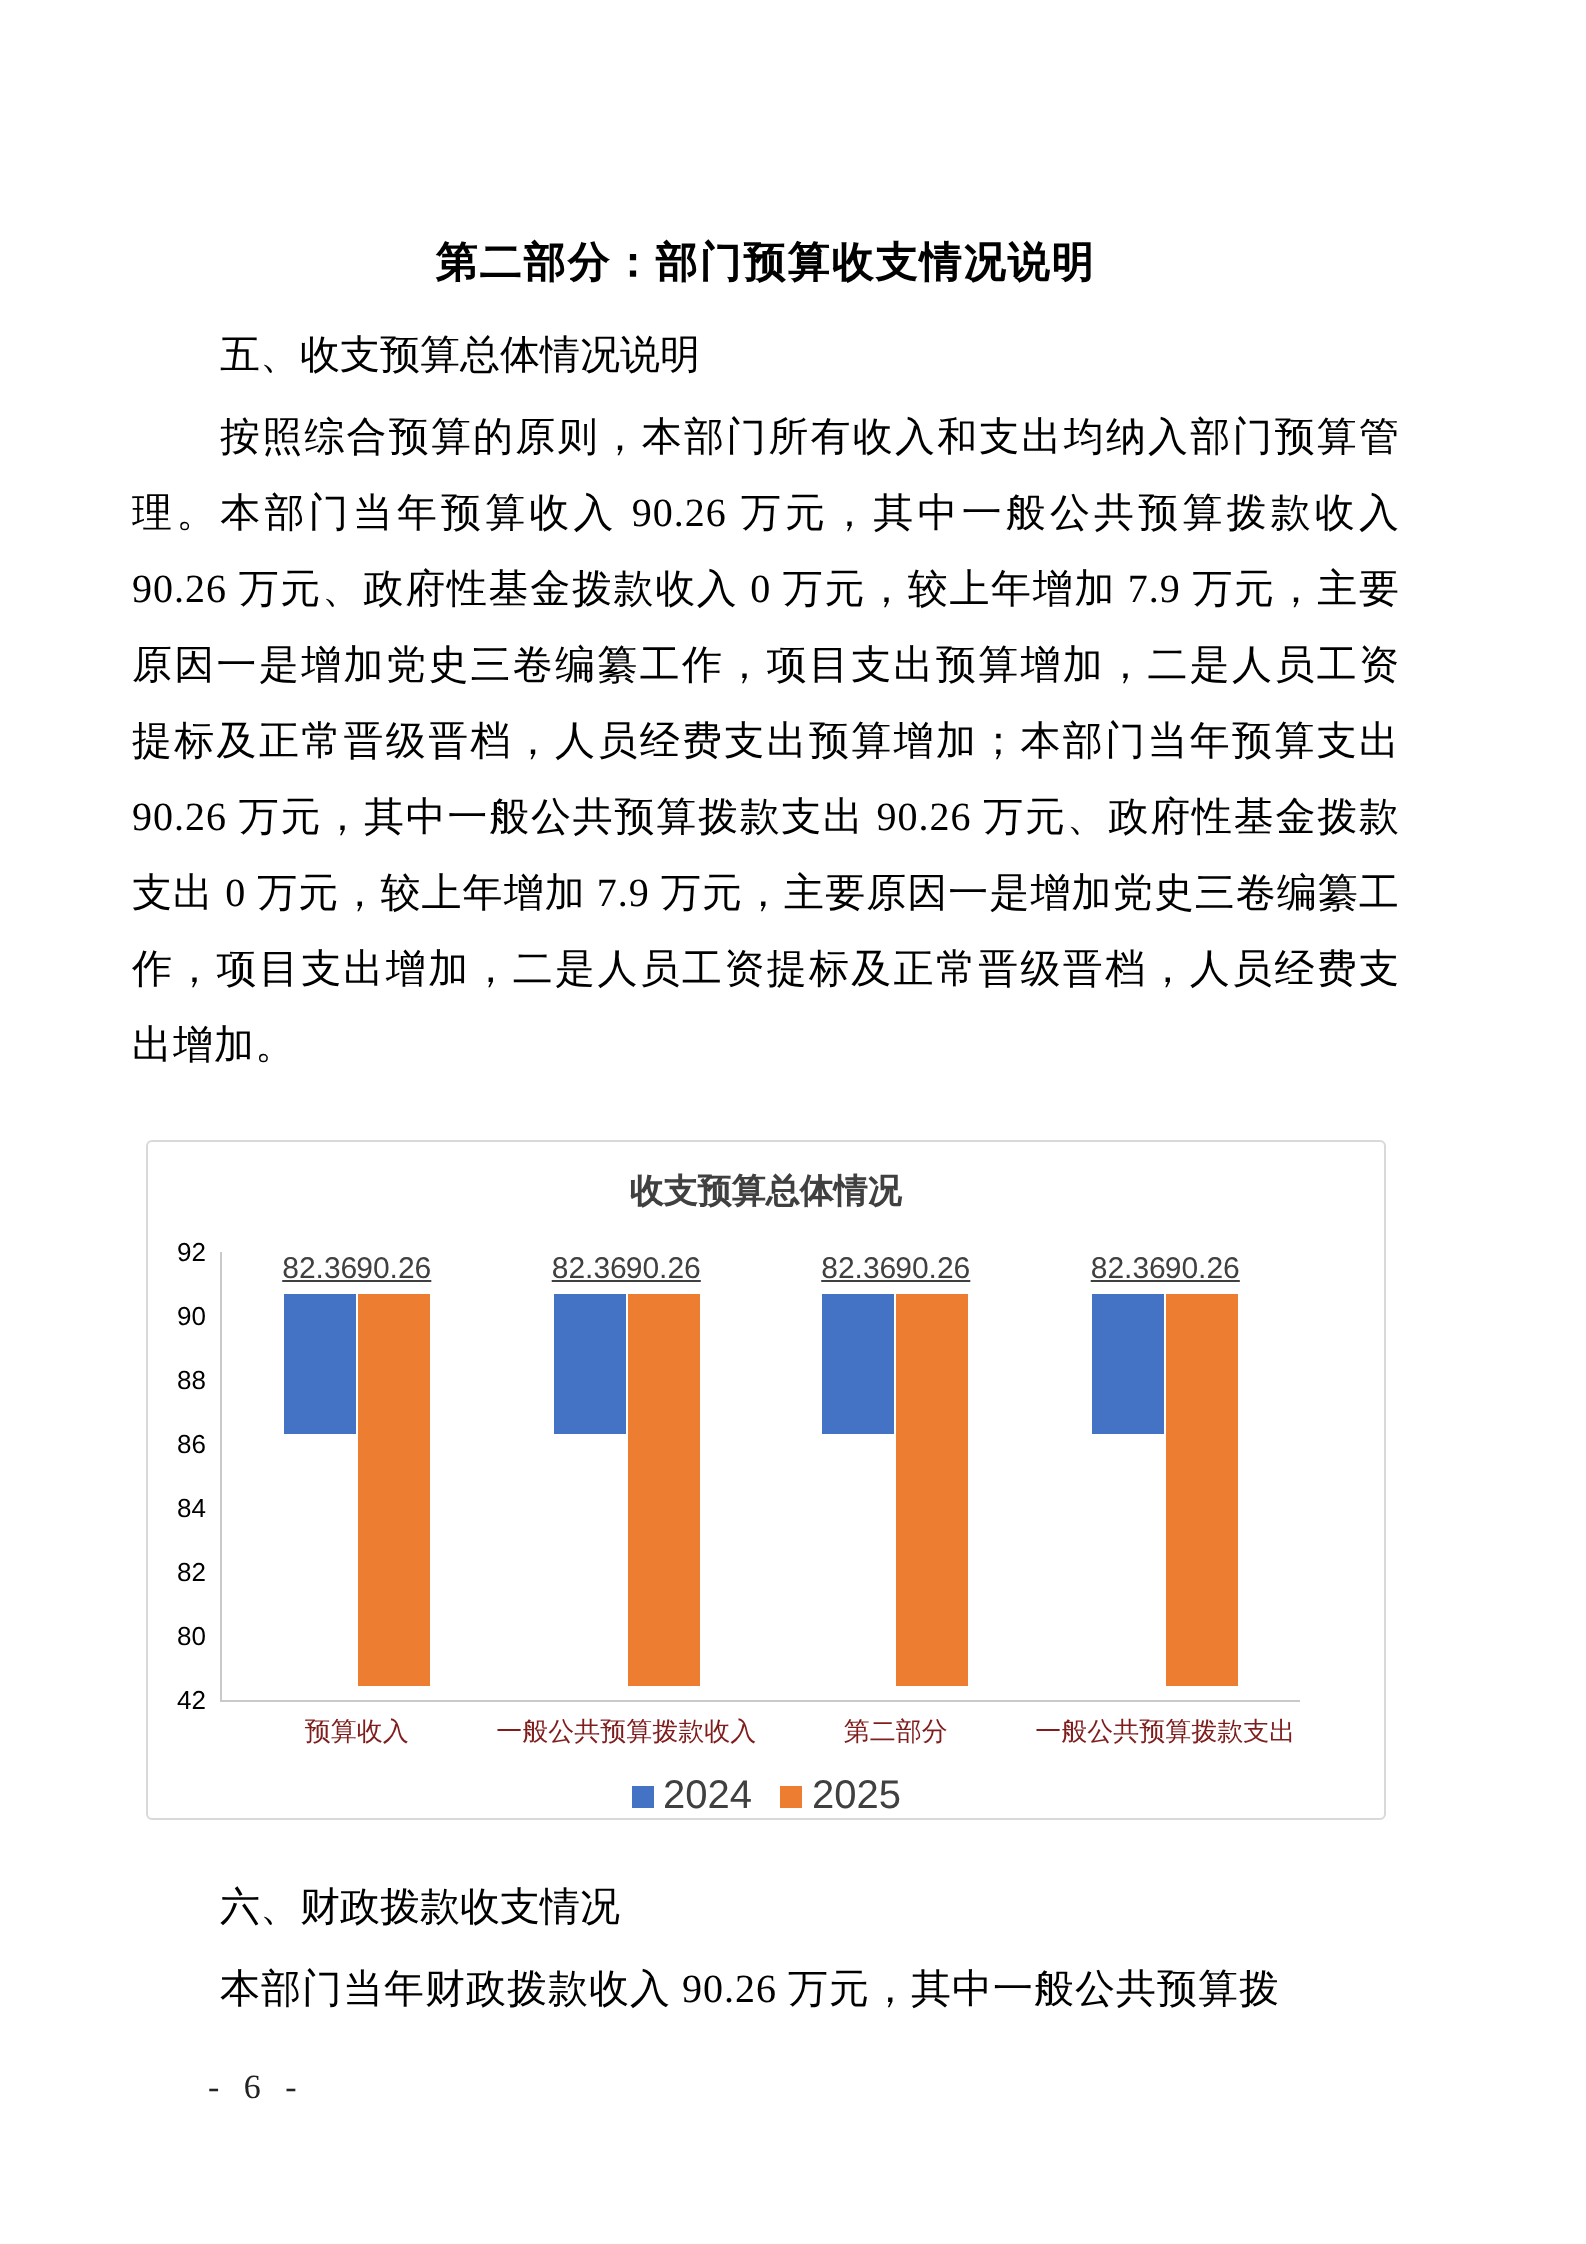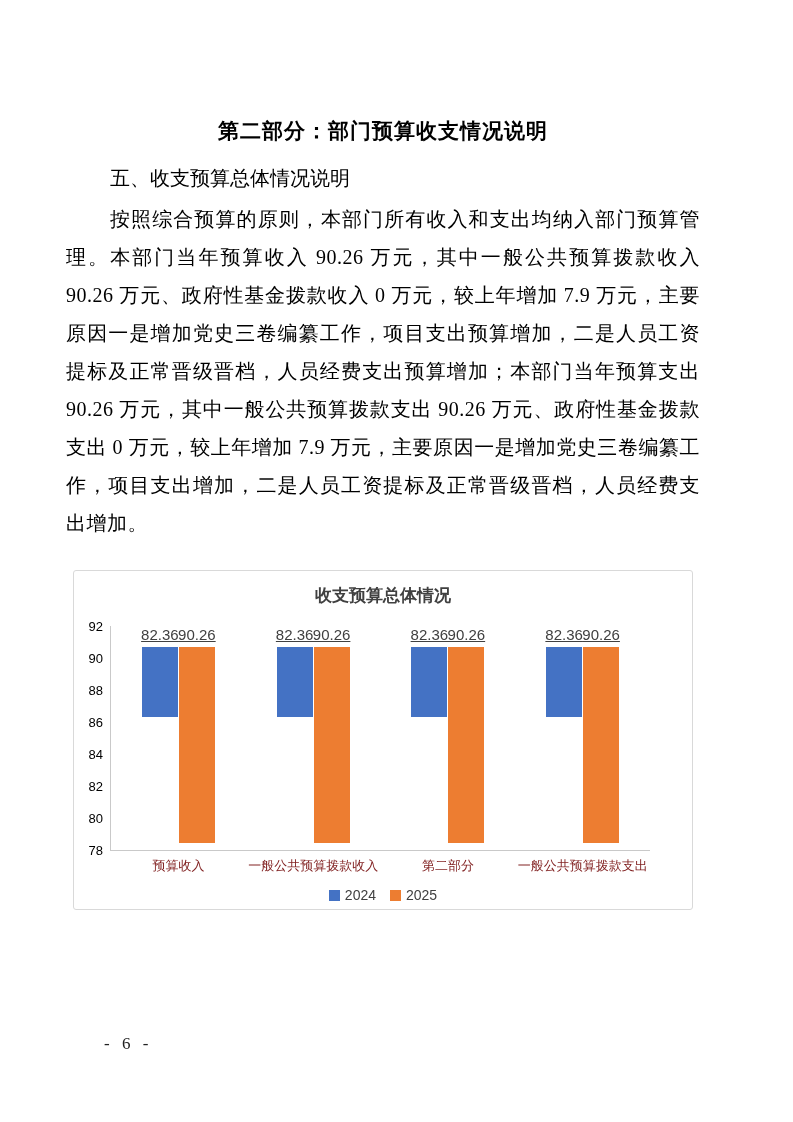--- a/index.html
+++ b/index.html
@@ -53,21 +53,21 @@
     display:flex;justify-content:space-around;
     margin:6px 42px 0 37px;
   }
   .xlabel{
     width:25%;text-align:center;font-size:13px;color:#7f1d1d;white-space:nowrap;
     overflow:visible;line-height:18px;
   }
   .chart-legend{
     display:flex;justify-content:center;align-items:center;gap:14px;margin-top:12px;
   }
-  .legend-item{display:flex;align-items:center;gap:5px;font-size:14px;color:#404040;}
+  .legend-item{display:flex;align-items:center;gap:5px;font-size:20px;color:#404040;}
   .swatch{width:11px;height:11px;display:inline-block;flex:none;}
   
   .page-number{
     position:absolute;left:104px;top:1034px;font-size:17px;letter-spacing:4px;
     font-family:"Liberation Serif","DejaVu Serif",serif;color:#222;
   }
 </style>
 </head>
 <body>
 
@@ -76,21 +76,21 @@
   <div class="part-title">第二部分：部门预算收支情况说明</div>
 
   <div class="sec-heading">五、收支预算总体情况说明</div>
 
   <div class="body-par">按照综合预算的原则，本部门所有收入和支出均纳入部门预算管理。本部门当年预算收入 90.26 万元，其中一般公共预算拨款收入 90.26 万元、政府性基金拨款收入 0 万元，较上年增加 7.9 万元，主要原因一是增加党史三卷编纂工作，项目支出预算增加，二是人员工资提标及正常晋级晋档，人员经费支出预算增加；本部门当年预算支出 90.26 万元，其中一般公共预算拨款支出 90.26 万元、政府性基金拨款支出 0 万元，较上年增加 7.9 万元，主要原因一是增加党史三卷编纂工作，项目支出增加，二是人员工资提标及正常晋级晋档，人员经费支出增加。</div>
 
   <div class="chart-box">
     <div class="chart-title">收支预算总体情况</div>
     <div class="chart-body">
       <div class="y-axis">
-          <div class="ytick" style="bottom: 0%;">78</div>
+          <div class="ytick" style="bottom: 0%;">42</div>
           <div class="ytick" style="bottom: 14.2857%;">80</div>
           <div class="ytick" style="bottom: 28.5714%;">82</div>
           <div class="ytick" style="bottom: 42.8571%;">84</div>
           <div class="ytick" style="bottom: 57.1429%;">86</div>
           <div class="ytick" style="bottom: 71.4286%;">88</div>
           <div class="ytick" style="bottom: 85.7143%;">90</div>
           <div class="ytick" style="bottom: 100%;">92</div>
         </div>
       <div class="plot-area">
           <div class="bar-group">
@@ -146,17 +146,19 @@
           <span class="swatch" style="background: rgb(68, 114, 196);"></span>
           <span>2024</span>
         </div>
         <div class="legend-item">
           <span class="swatch" style="background: rgb(237, 125, 49);"></span>
           <span>2025</span>
         </div>
       </div>
   </div>
 
+  <div class="sec-heading" style="margin-top:30px;">六、财政拨款收支情况</div>
 
+  <div class="body-par">本部门当年财政拨款收入 90.26 万元，其中一般公共预算拨</div>
 
 </div>
 
 <div class="page-number">- 6 -</div>
 
 </body></html>

